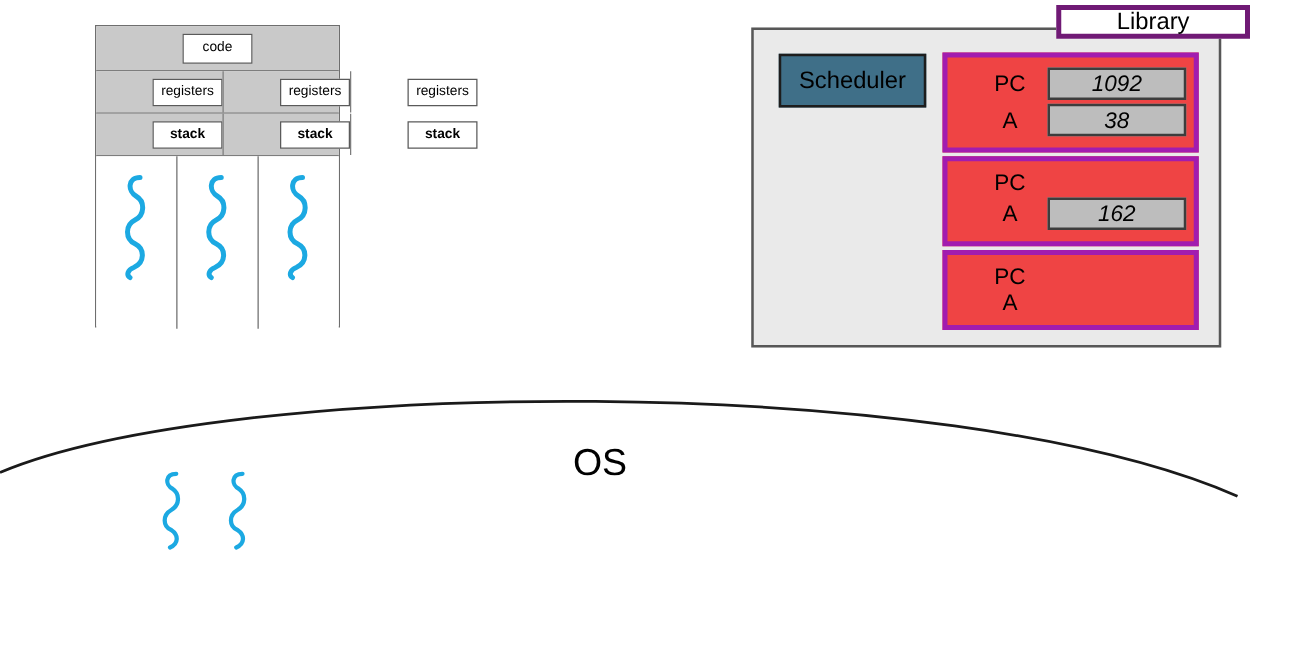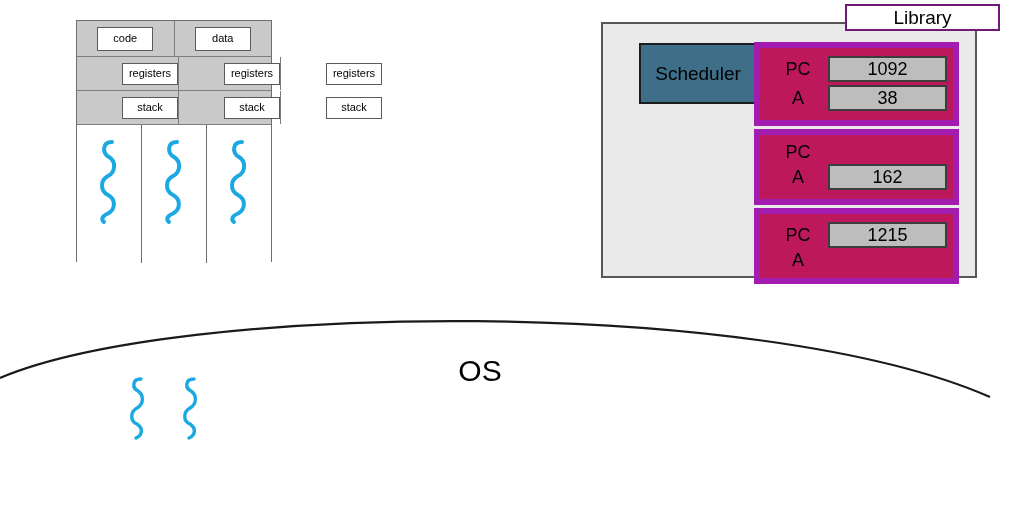--- a/index.html
+++ b/index.html
@@ -32,21 +32,21 @@
     position: absolute;
     left: 0;
     width: 100%;
     background: #c9c9c9;
     box-sizing: border-box;
     border-bottom: 1px solid #7d7d7d;
     display: flex;
   }
   #band-row-0 { top: 0px;  height: 36px; }
   #band-row-1 { top: 36px; height: 34px; }
-  #band-row-2 { top: 70px; height: 34px; }
+  #band-row-2 { top: 70px; height: 34px; font-weight: bold; }
 
   .proc-cell {
     flex: 1 1 0;
     display: flex;
     align-items: center;
     justify-content: center;
     box-sizing: border-box;
     border-right: 1px solid #7d7d7d;
   }
   .proc-cell:last-child { border-right: none; }
@@ -102,58 +102,57 @@
     border: 2px solid #575757;
     box-sizing: border-box;
   }
   #library-tab {
     position: absolute;
     left: 845px;
     top: 4px;
     width: 155px;
     height: 27px;
     background: #ffffff;
-    border: 2px solid #701a75;
+    border: 4px solid #701a75;
     box-sizing: border-box;
     display: flex;
     align-items: center;
     justify-content: center;
     font-size: 19px;
     line-height: 1;
     z-index: 5;
   }
   #scheduler-box {
     position: absolute;
     left: 20px;
     top: 19px;
     width: 118px;
-    height: 61px;
+    height: 43px;
     background: #3f6f88;
     border: 2px solid #1d1d1d;
     box-sizing: border-box;
     display: flex;
     align-items: center;
     justify-content: center;
     font-size: 19px;
     line-height: 1;
     color: #000000;
-    margin-left: 16px;
   }
 
   #thread-stack {
     position: absolute;
     left: 151px;
     top: 18px;
     width: 205px;
   }
   .lib-thread {
-    background: #be185d;
-    border: 6px solid #a21caf;
-    box-sizing: border-box;
-    padding: 5px 6px 6px 8px;
+    background: #ef4444;
+    border: 4px solid #a21caf;
+    box-sizing: border-box;
+    padding: 5px 6px 6px 20px;
     margin-bottom: 3px;
   }
   .lib-row {
     display: flex;
     align-items: center;
     margin: 3px 0;
   }
   .lib-reg {
     width: 60px;
     text-align: center;
@@ -166,20 +165,21 @@
     background: #bdbdbd;
     border: 2px solid #3d3d3d;
     box-sizing: border-box;
     height: 26px;
     display: flex;
     align-items: center;
     justify-content: center;
     font-size: 18px;
     line-height: 1;
     color: #000;
+    font-style: italic;
   }
 
   
   #os-layer {
     position: absolute;
     left: 0;
     top: 0;
     width: 948px;
     height: 520px;
     pointer-events: none;
@@ -207,23 +207,20 @@
 </style>
 </head>
 <body>
 
 <div id="process-diagram">
 
   <div class="proc-band" id="band-row-0">
     <div class="proc-cell">
       <div class="proc-chip">code</div>
     </div>
-    <div class="proc-cell">
-      <div class="proc-chip">data</div>
-    </div>
   </div>
 
   <div class="proc-band" id="band-row-1">
     <div class="proc-cell">
       <div class="proc-chip">registers</div>
     </div>
     <div class="proc-cell">
       <div class="proc-chip">registers</div>
     </div>
     <div class="proc-cell">
@@ -285,21 +282,20 @@
       </div>
       <div class="lib-row">
         <div class="lib-reg">A</div>
         <div class="lib-val">162</div>
       </div>
     </div>
 
     <div class="lib-thread">
       <div class="lib-row">
         <div class="lib-reg">PC</div>
-        <div class="lib-val">1215</div>
       </div>
       <div class="lib-row">
         <div class="lib-reg">A</div>
       </div>
     </div>
 
   </div>
 </div>
 
 <div id="library-tab">Library</div>

